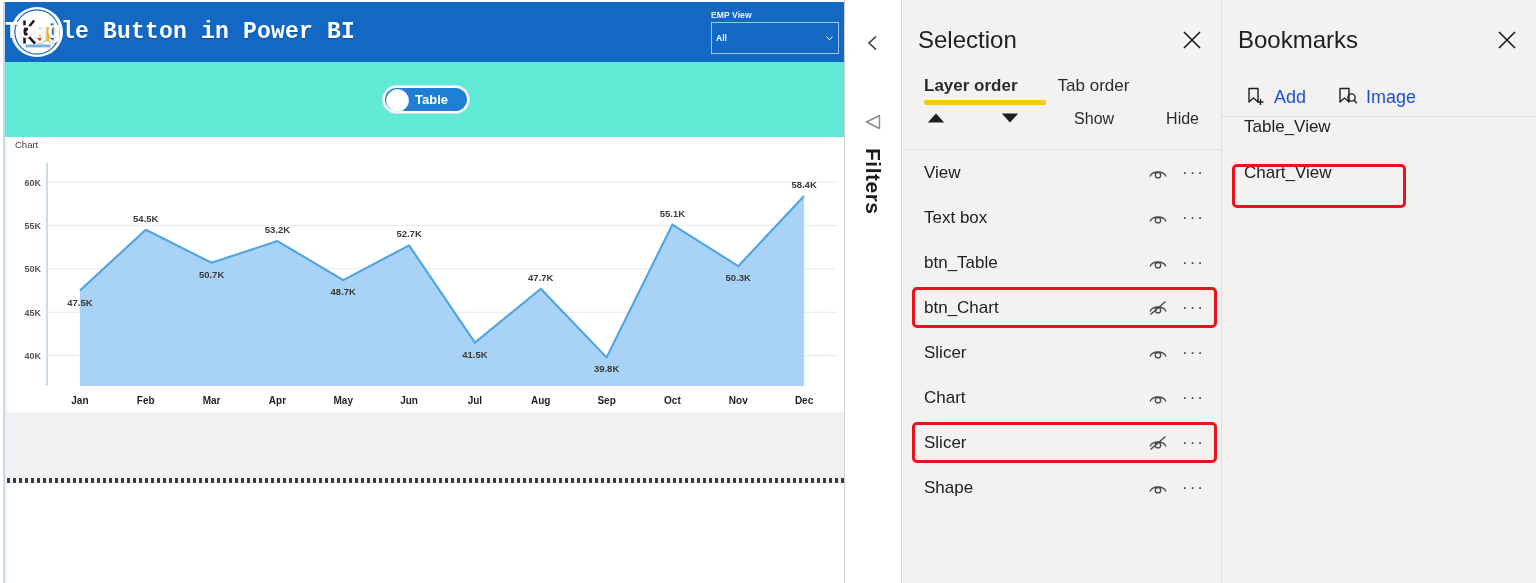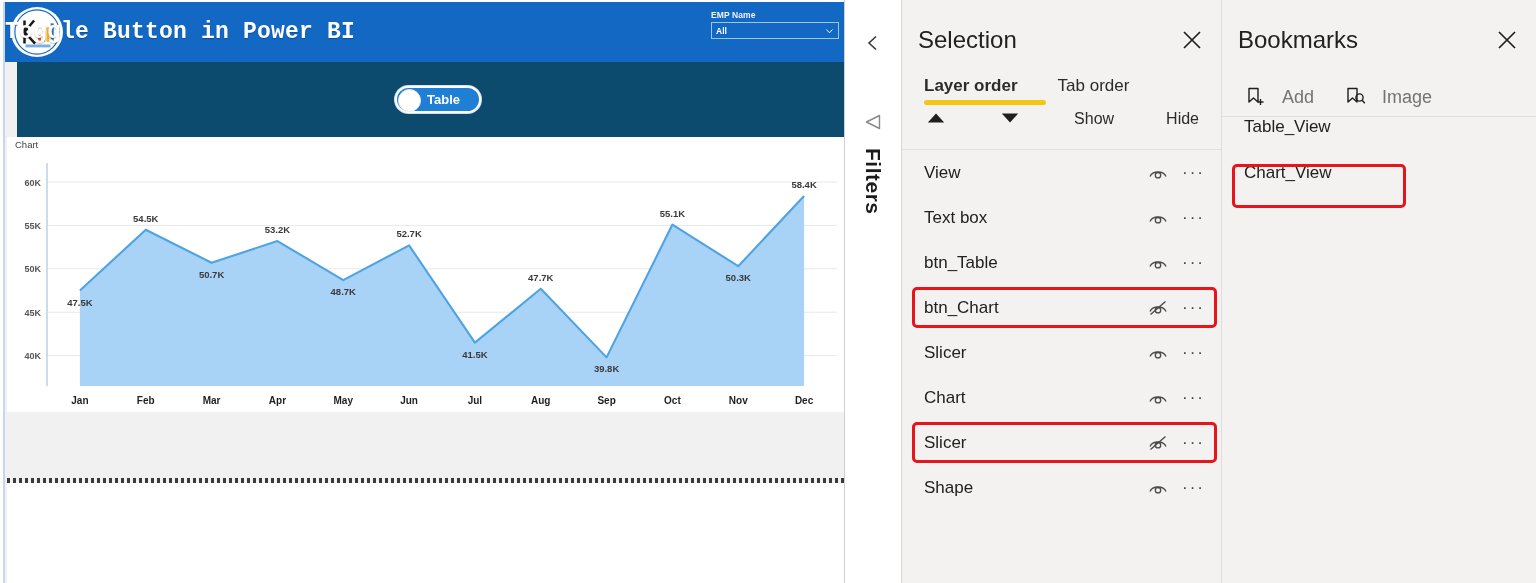--- a/index.html
+++ b/index.html
@@ -49,36 +49,36 @@
     text-shadow: 0 1px 1px rgba(0,0,0,.25);
     font-family: Liberation Mono, monospace;
   }
   
   #slicer { position: absolute; right: 8px; top: 8px; width: 128px; }
   #slicer-label {
     color: #eef4fb; font-size: 8.5px; font-weight: bold;
     margin-bottom: 2px; letter-spacing: .1px;
   }
   #slicer-box {
-    height: 17px; background: #1268c3;
+    height: 32px; background: #1268c3;
     border: 1px solid #9ec4e8;
     display: flex; align-items: center;
     padding: 0 4px;
     position: relative;
   }
   #slicer-value { color: #ffffff; font-size: 8.5px; font-weight: bold; }
   #slicer-caret {
     position: absolute; right: 4px; top: 50%; transform: translateY(-50%);
     width: 9px; height: 9px;
   }
 
   
   #toggle-zone {
-    position: absolute; left: 12px; top: 60px; width: 842px; height: 75px;
-    background: #0c4a6e;
+    position: absolute; left: 0; top: 60px; width: 842px; height: 75px;
+    background: #5eead4;
     display: flex; align-items: center; justify-content: center;
   }
   #toggle {
     position: relative;
     width: 86px; height: 27px;
     border-radius: 14px;
     background: #1f7fd4;
     border: 2px solid #ffffff;
     box-shadow: 0 0 0 1px #cfe0f0;
     display: flex; align-items: center;
@@ -197,21 +197,21 @@
   .eye { width: 20px; height: 16px; cursor: pointer; }
   .ellipsis { font-size: 17px; color: #444; letter-spacing: 2px; cursor: pointer; line-height: 1; }
   .hl-box {
     position: absolute; left: 10px; right: 4px; top: 2px; bottom: 2px;
     border: 3px solid #e8141c; border-radius: 5px; pointer-events: none;
   }
 
   
   #bm-actions { display: flex; align-items: center; gap: 30px; padding: 24px 0 0 22px; height: 62px; }
   .bm-action { display: flex; align-items: center; gap: 8px; cursor: pointer; }
-  .bm-action span { font-size: 18px; color: #737373; margin-left: 8px; }
+  .bm-action span { font-size: 18px; color: #1d4ed8; }
   .bm-icon { width: 22px; height: 22px; }
   #bm-list { border-top: 1px solid #e2e0de; }
   .bm-row { position: relative; display: flex; align-items: flex-start; height: 46px; padding: 0 22px; cursor: pointer; }
   .bm-name { font-size: 17px; color: #212121; }
   .bm-hl {
     position: absolute; left: 10px; right: 130px; top: 1px; bottom: 1px;
     border: 3px solid #e8141c; border-radius: 5px; pointer-events: none;
   }
 </style>
 </head>
@@ -231,21 +231,21 @@
             <rect x="27" y="29" width="3.2" height="7" fill="#e84b2a"></rect>
             <rect x="31.4" y="25" width="3.2" height="11" fill="#3bab45"></rect>
             <rect x="35.8" y="21" width="3.2" height="15" fill="#f2b21b"></rect>
             <rect x="40.2" y="17" width="3.2" height="19" fill="#2a74c7"></rect>
             <rect x="14" y="39" width="26" height="3" fill="#1268c3" opacity=".55"></rect>
           </svg>
         </div>
         <div id="hdr-title">Toggle Button in Power BI</div>
 
         <div id="slicer">
-          <div id="slicer-label">EMP Name</div>
+          <div id="slicer-label">EMP View</div>
           <div id="slicer-box">
             <div id="slicer-value">All</div>
             <svg id="slicer-caret" viewBox="0 0 12 12">
               <path d="M2 4 L6 8.4 L10 4" fill="none" stroke="#ffffff" stroke-width="1.3"></path>
             </svg>
           </div>
         </div>
       </div>
 
       <div id="toggle-zone">

